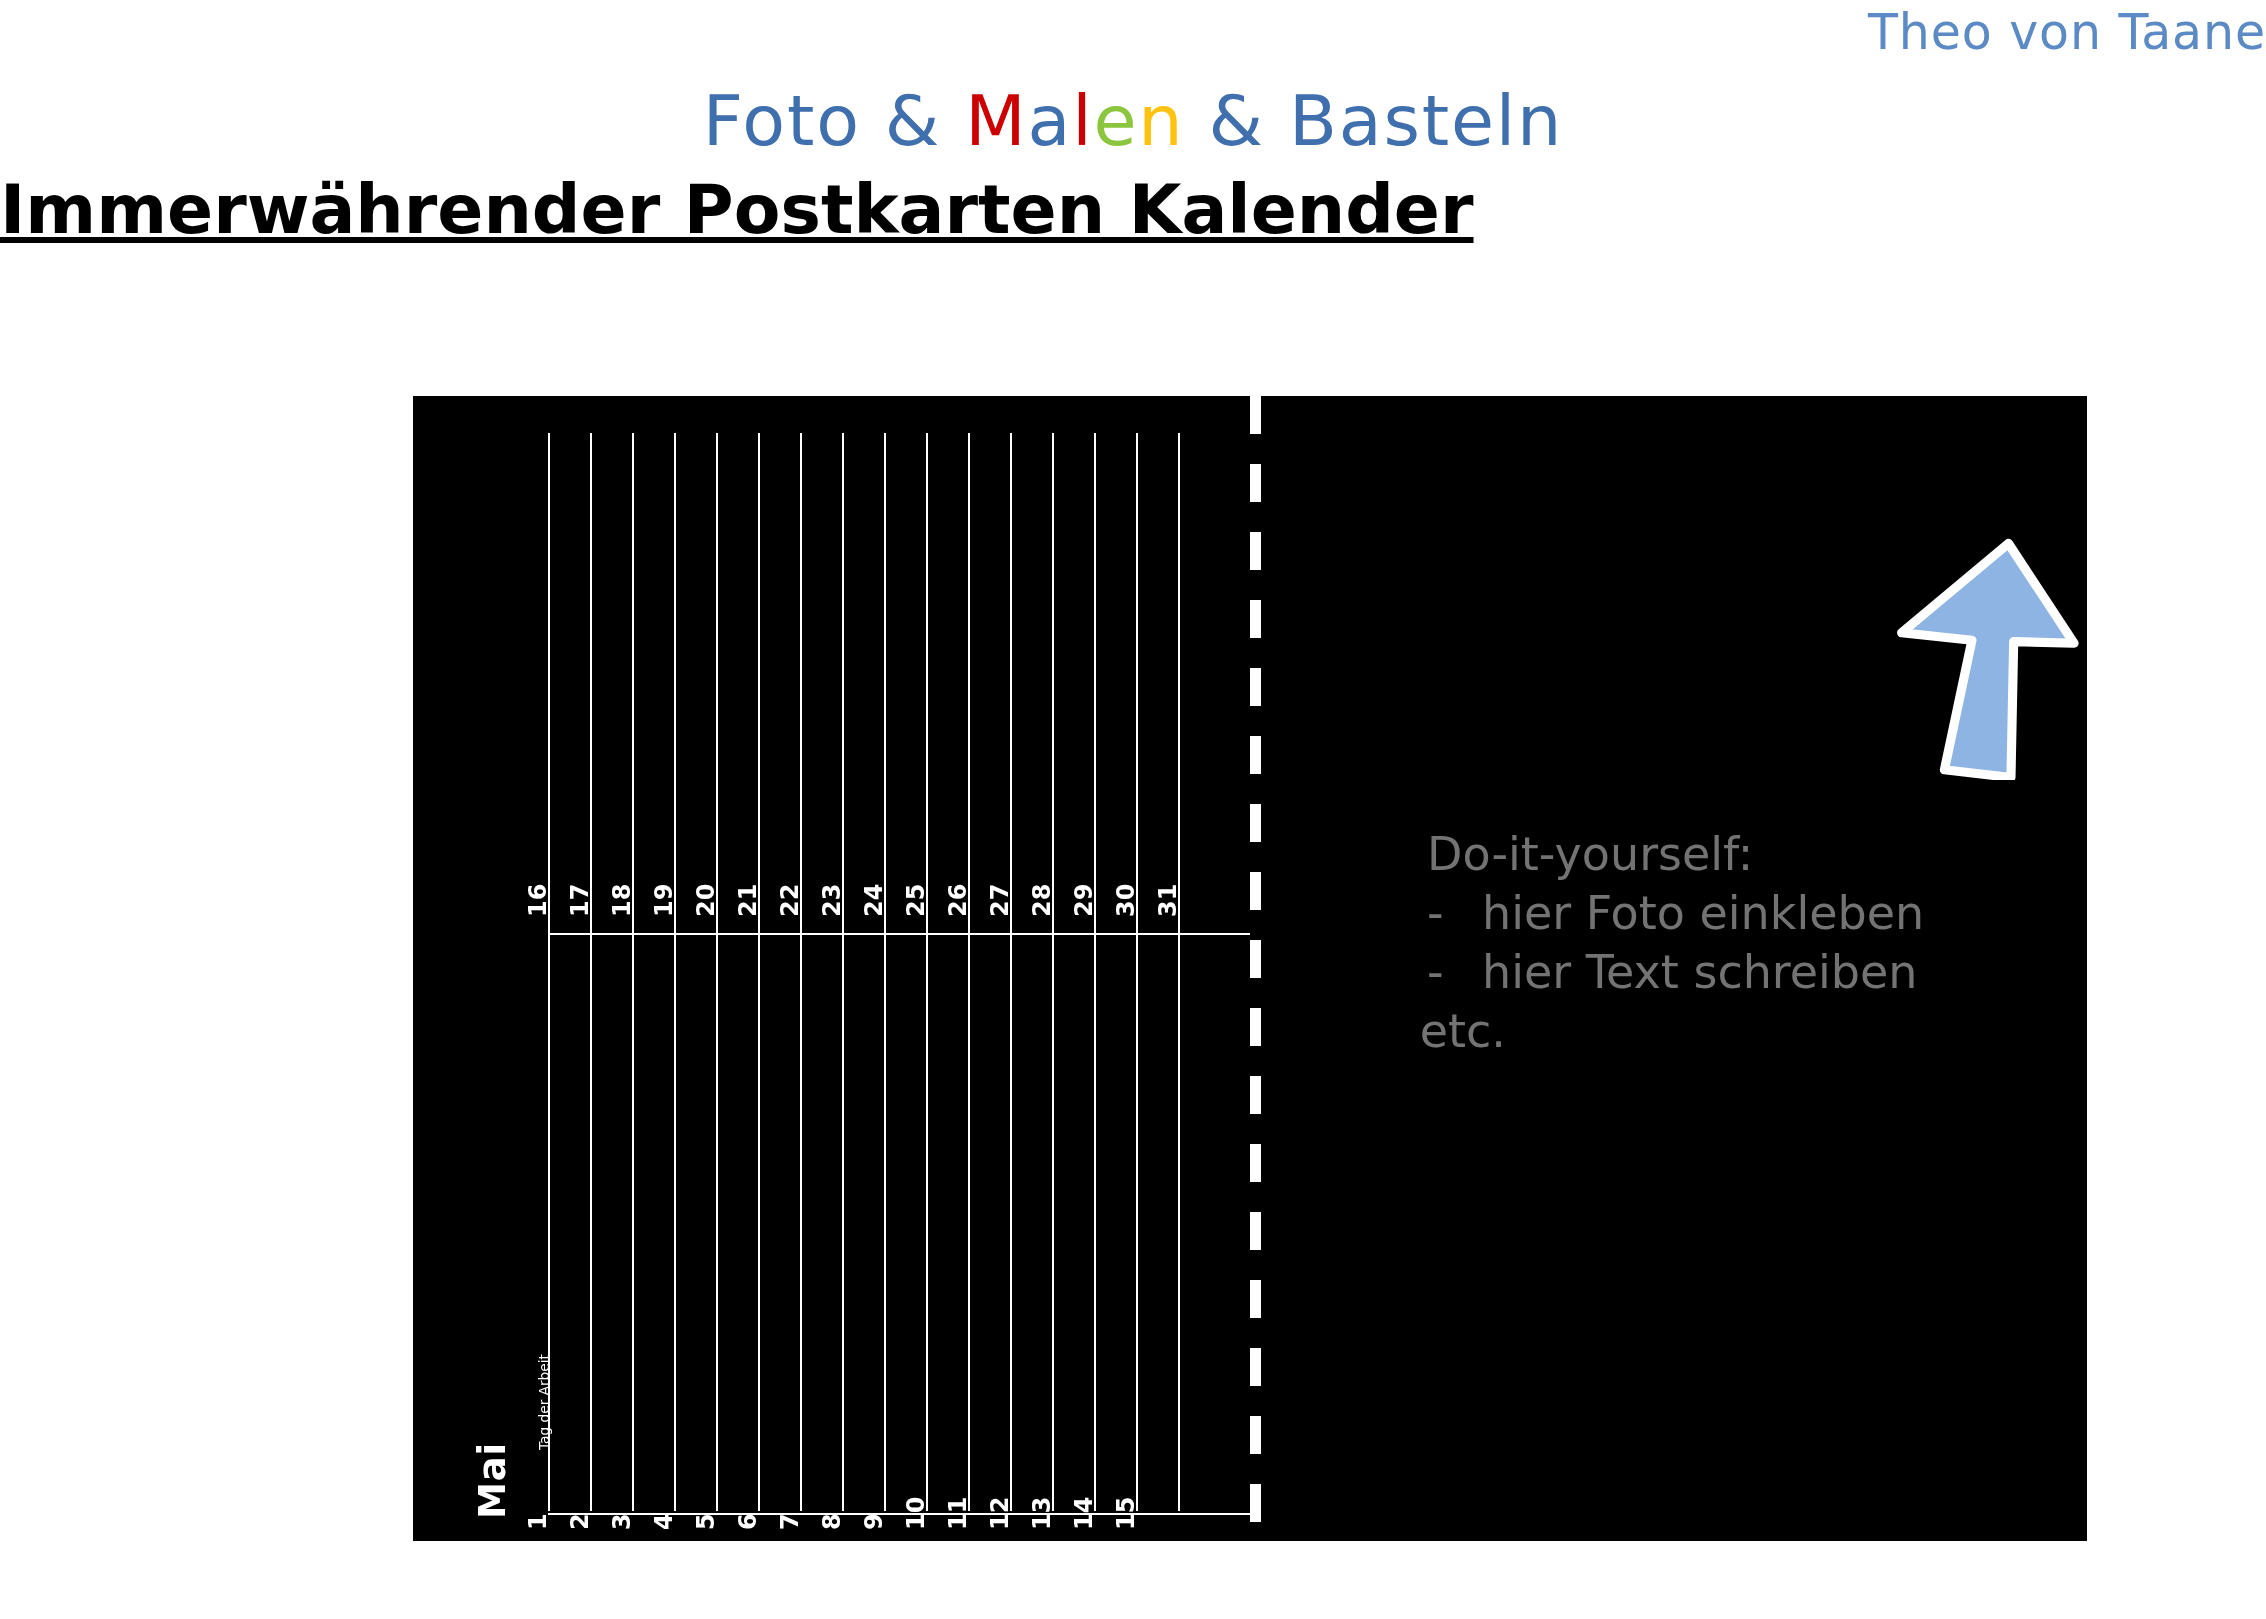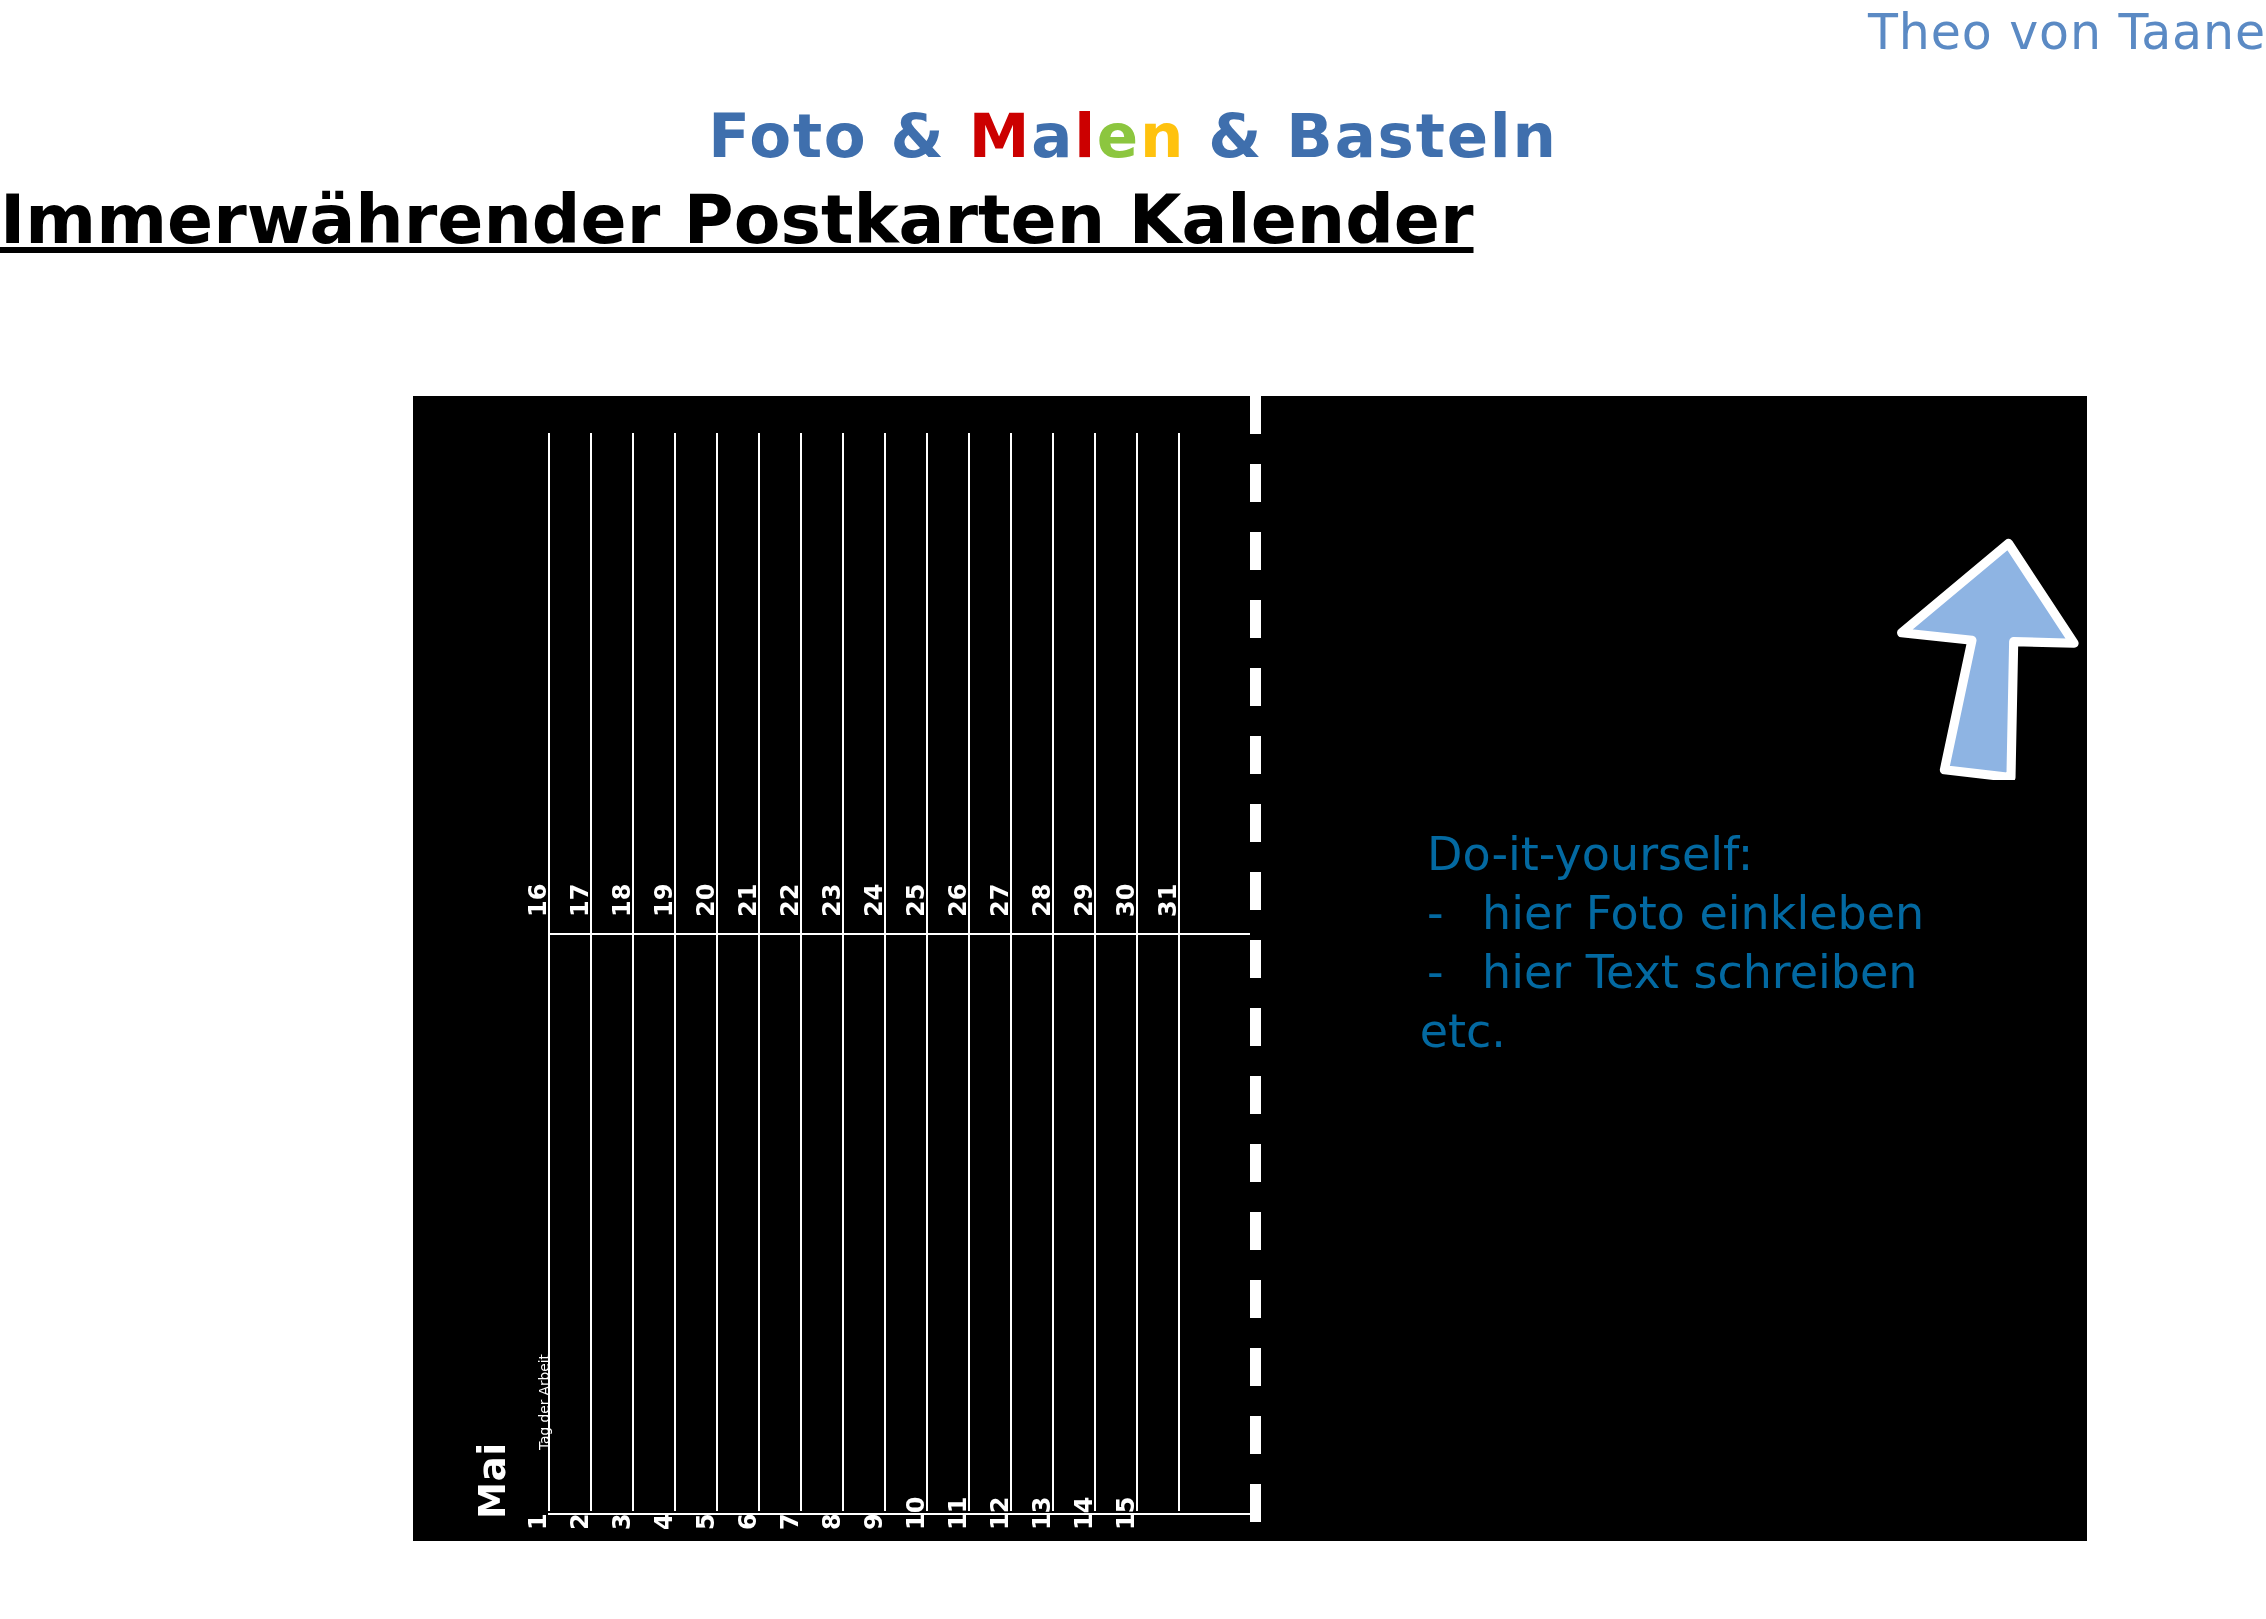--- a/index.html
+++ b/index.html
@@ -21,23 +21,23 @@
     color: #5b8ac4;
     font-family: "DejaVu Sans", sans-serif;
     font-size: 49px;
     letter-spacing: 0.9px;
     margin-top: 7.3px;
     line-height: 1.05;
   }
   .maintitle {
     text-align: center;
     font-family: "DejaVu Sans", sans-serif;
-    font-weight: bold;
-    font-size: 61px;
-    margin-top: 46px;
+    font-weight: normal;
+    font-size: 70px;
+    margin-top: 27px;
     line-height: 1.0;
     letter-spacing: 1.8px;
   }
   .maintitle span { white-space: pre; }
   .subtitle {
     text-align: left;
     font-family: "DejaVu Sans", sans-serif;
     font-weight: bold;
     color: #000000;
     font-size: 68px;
@@ -171,21 +171,21 @@
   }
   .arrow {
     position: absolute;
     left: 621px;
     top: 137px;
   }
   .diy-text {
     position: absolute;
     left: 166px;
     top: 429px;
-    color: #0369a1;
+    color: #737373;
     font-family: "DejaVu Sans", sans-serif;
     font-size: 46px;
     line-height: 1.28;
     white-space: nowrap;
   }
   .diy-text .li {
     display: block;
   }
   .diy-text .dash {
     display: inline-block;

